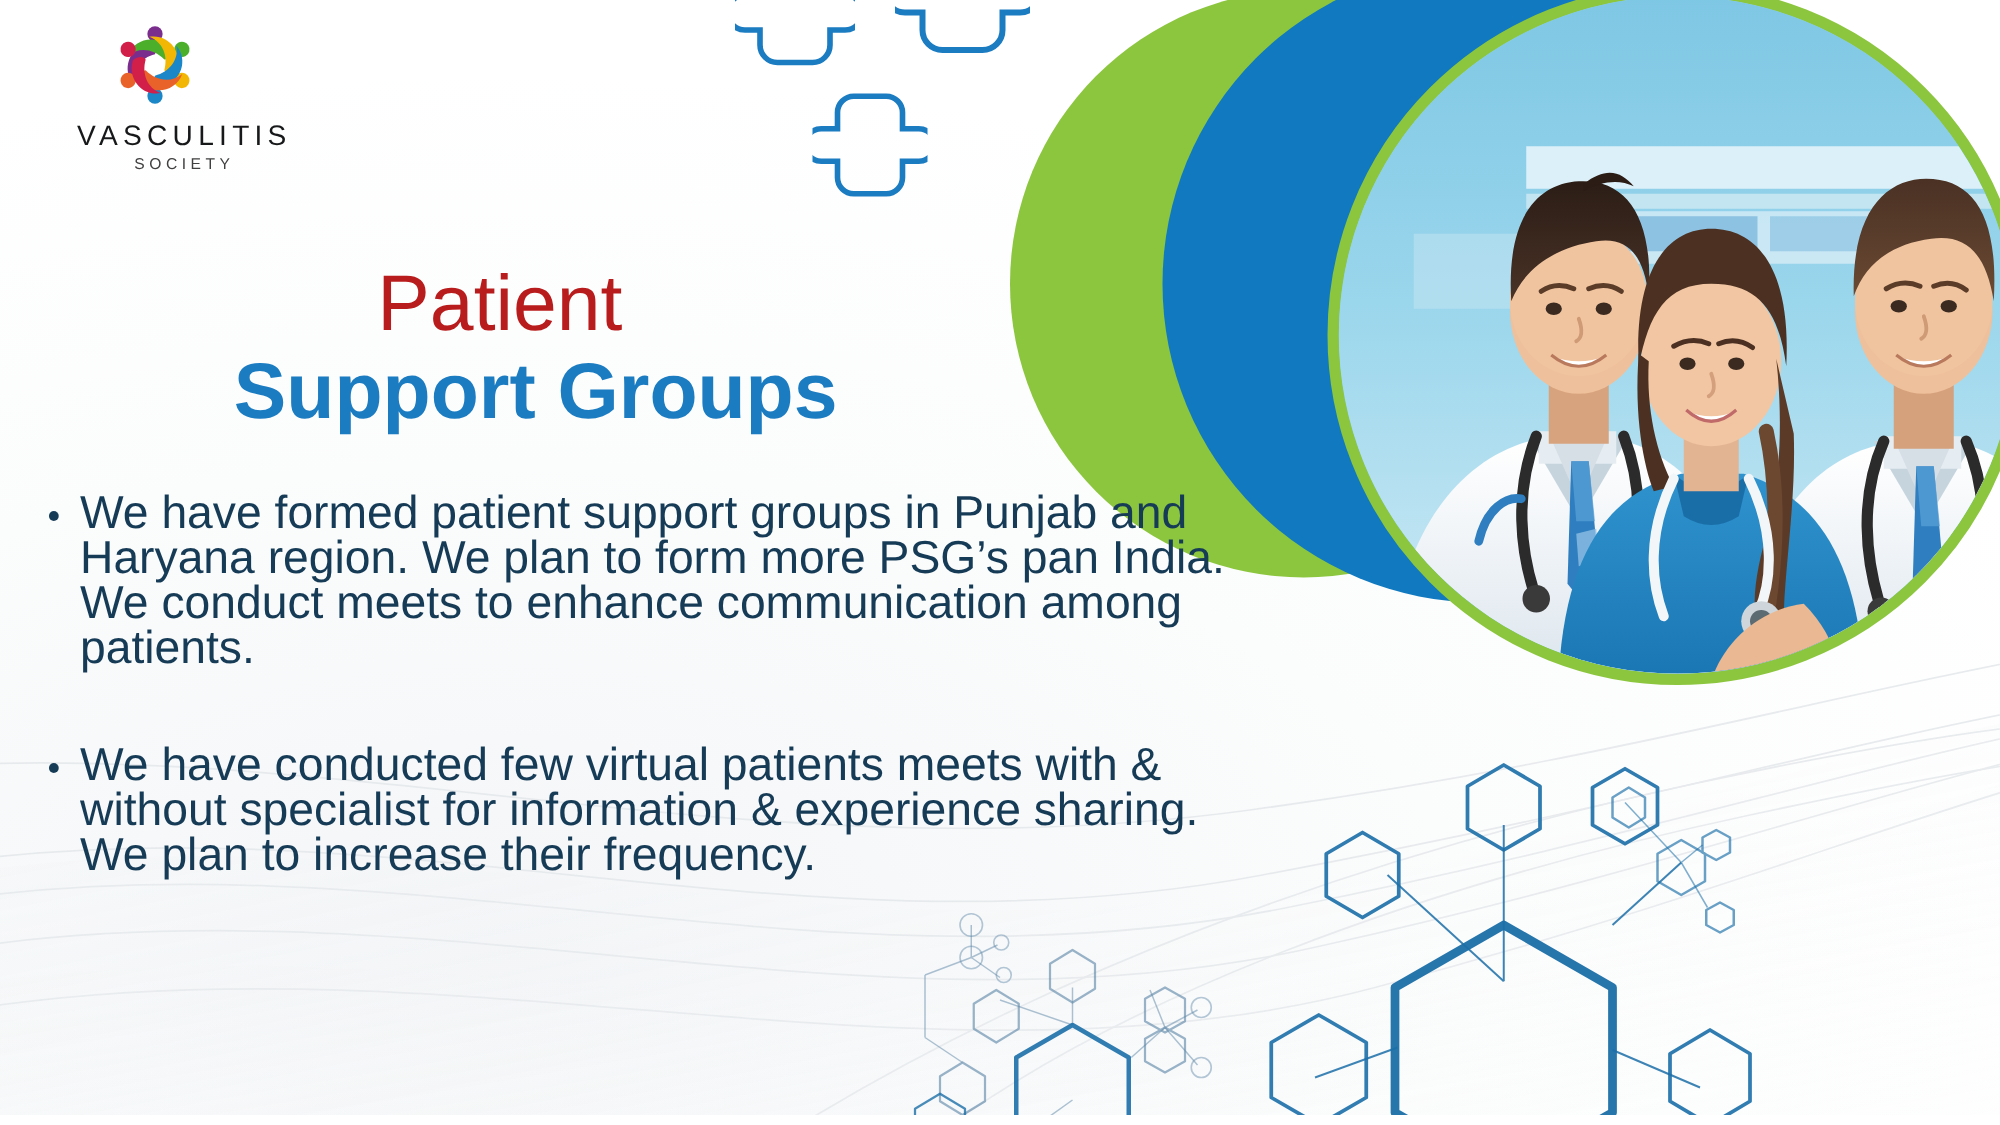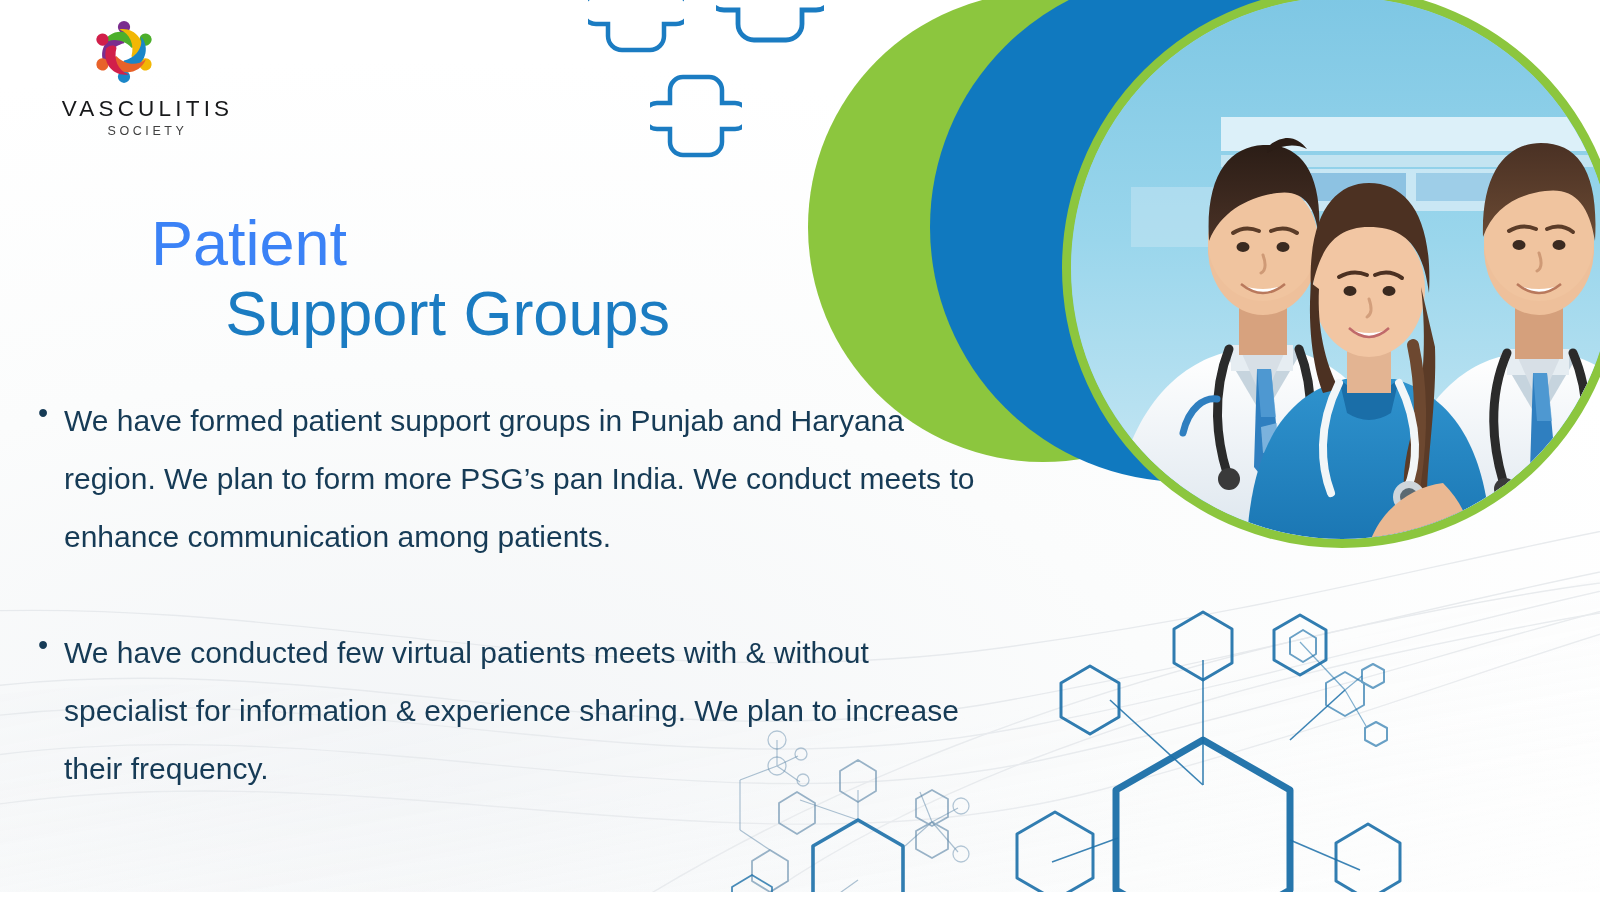--- a/index.html
+++ b/index.html
@@ -109,31 +109,30 @@
   .title-block {
     position: absolute;
     left: 0;
     top: 212px;
     width: 700px;
     text-align: right;
     line-height: 1.0;
   }
   .title-line1 {
     font-size: 63px;
-    color: #3b82f6;
+    color: #b91c1c;
     padding-right: 202px;
     font-weight: 400;
-    text-align: center;
   }
   .title-line2 {
     font-size: 63px;
     color: #1B7CC2;
     padding-right: 30px;
     margin-top: 7px;
-    font-weight: 400;
+    font-weight: 700;
   }
   
   .bullets {
     position: absolute;
     left: 38px;
     top: 392px;
     width: 950px;
   }
   .bullet {
     position: relative;
@@ -144,22 +143,22 @@
   .bullet-dot {
     flex: 0 0 auto;
     width: 26px;
     font-size: 29px;
     line-height: 42px;
     color: #163B56;
     text-align: left;
   }
   .bullet-text {
     flex: 1 1 auto;
-    font-size: 30px;
-    line-height: 58px;
+    font-size: 37px;
+    line-height: 36px;
     color: #163B56;
   }
   
   .molecules {
     position: absolute;
     left: 0;
     top: 0;
     width: 1600px;
     height: 900px;
     pointer-events: none;

